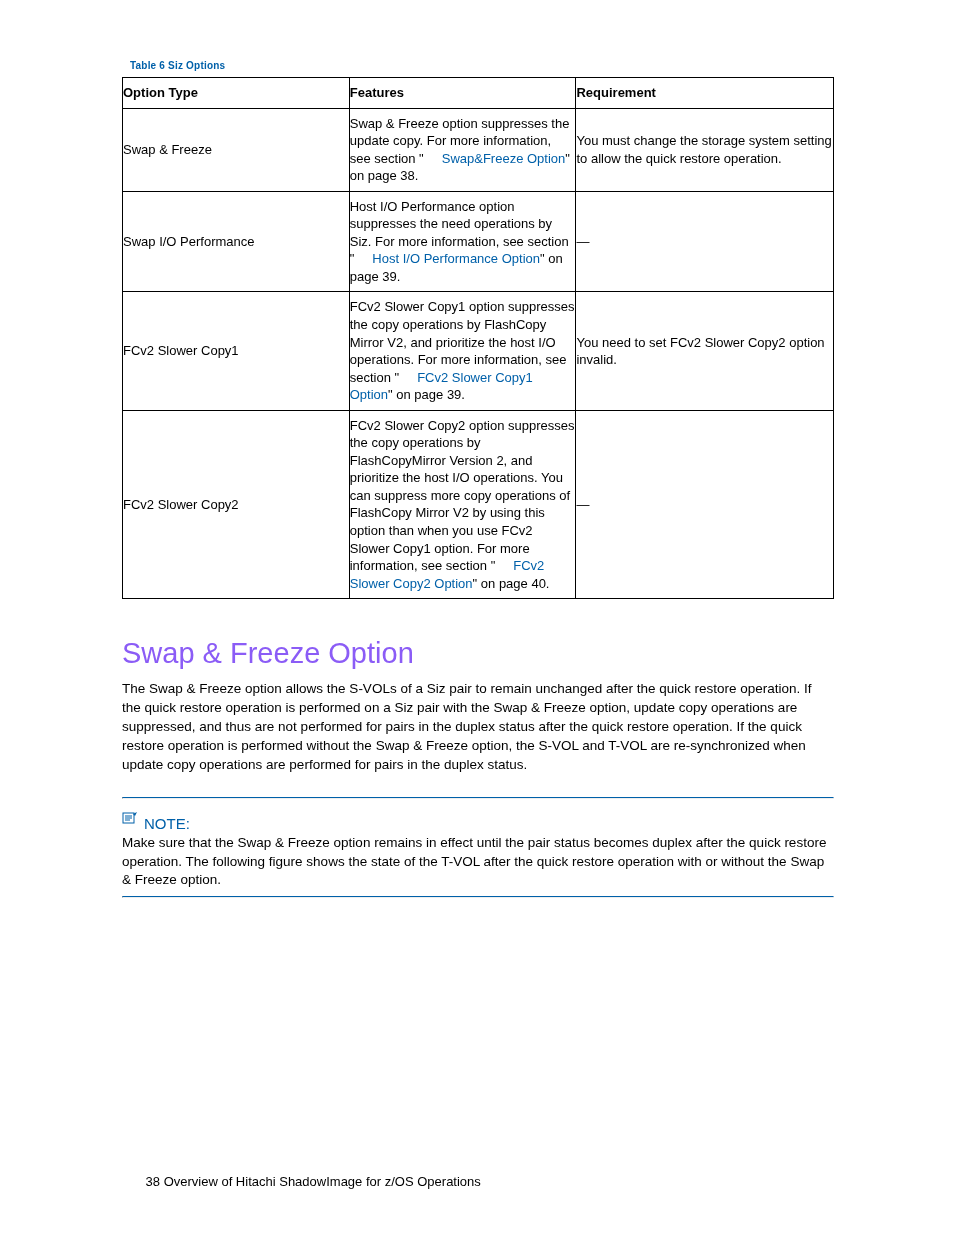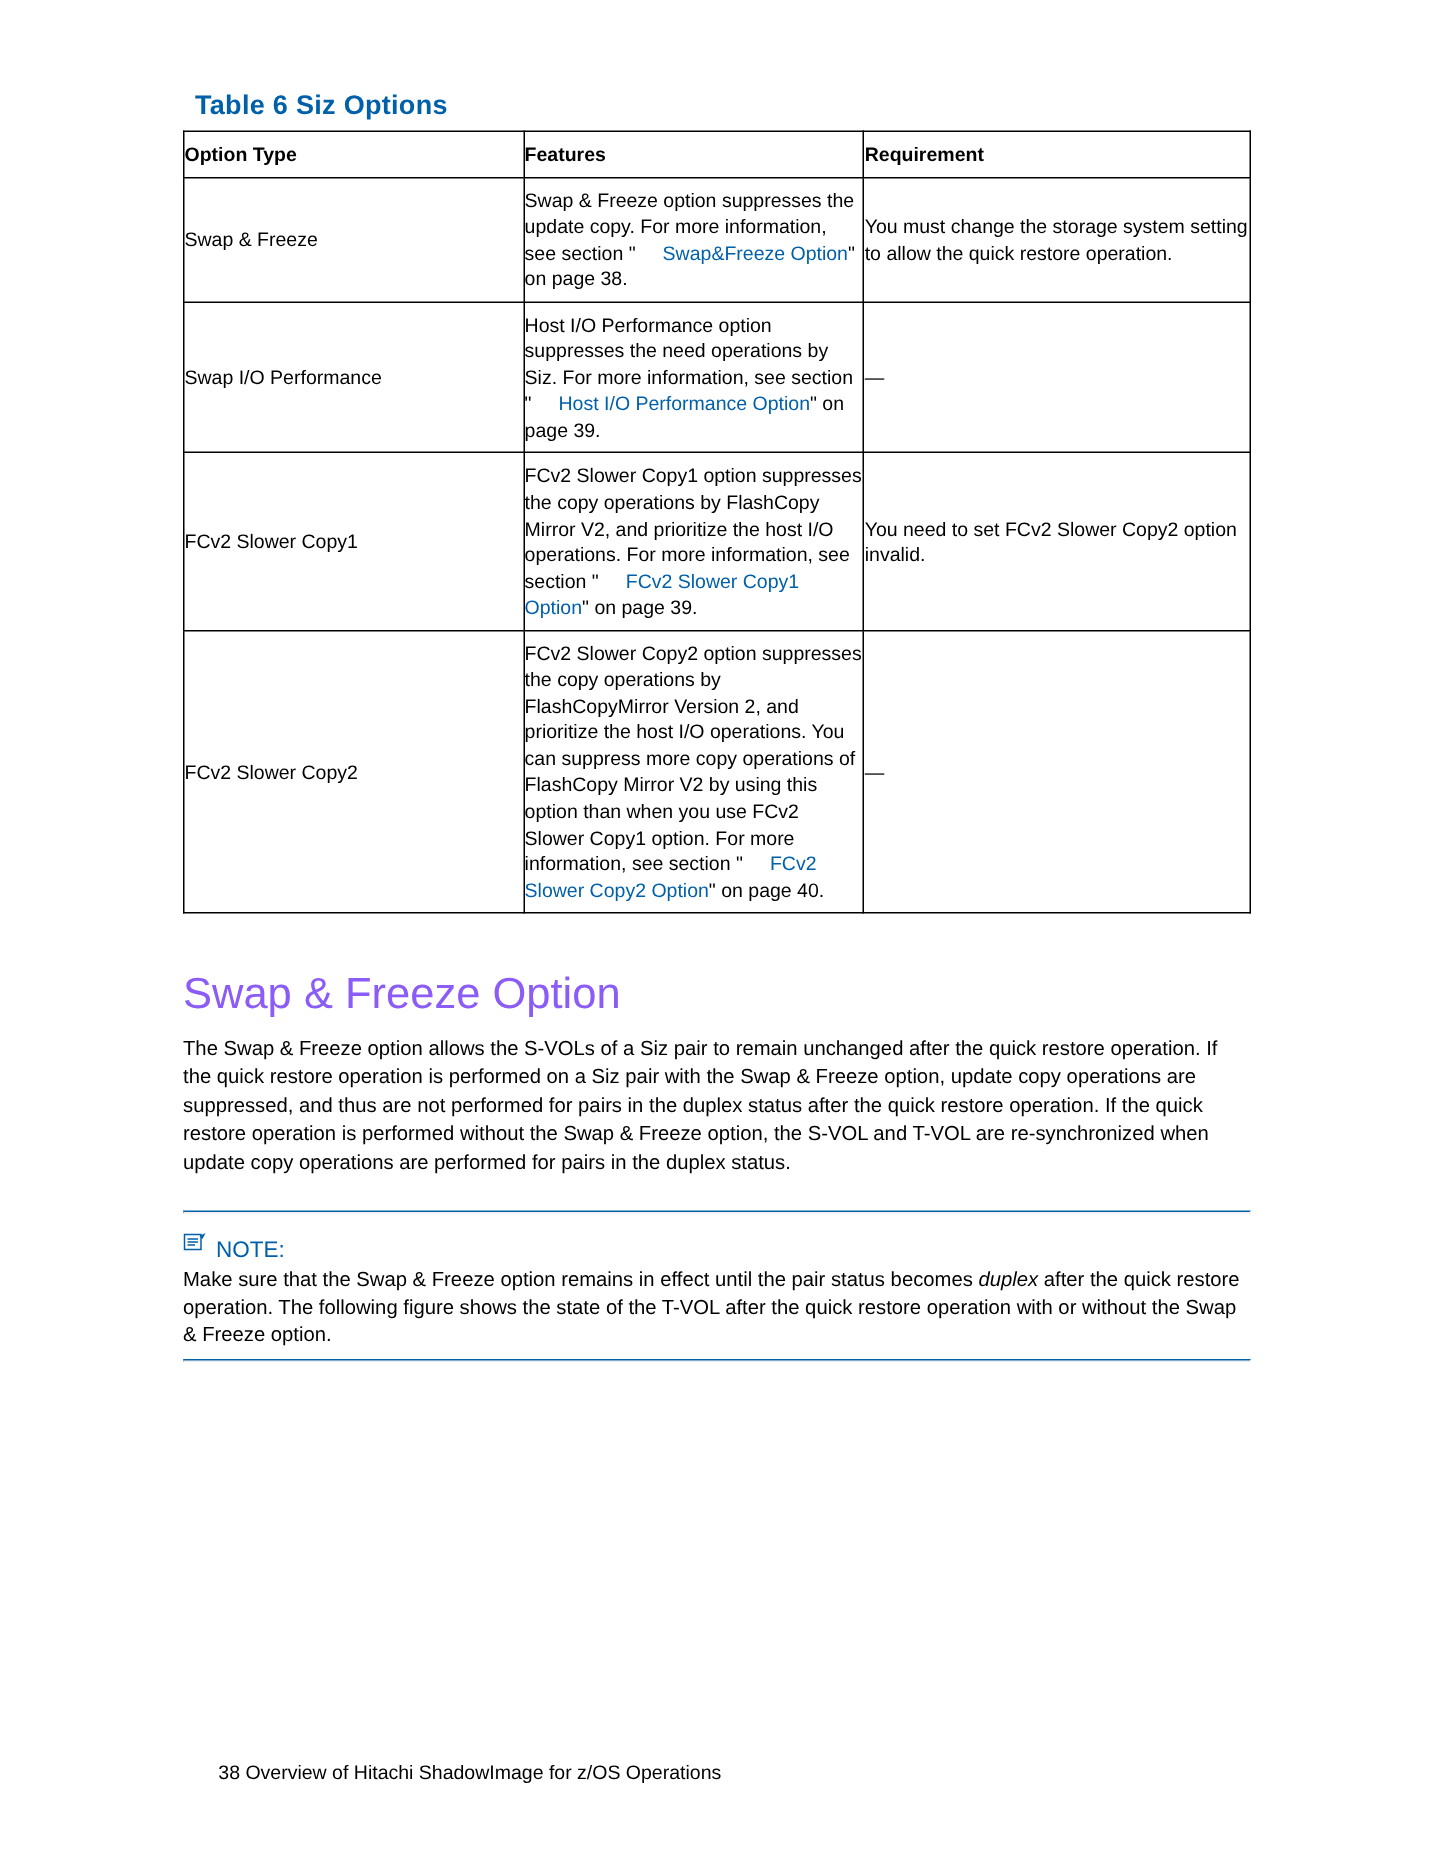--- a/index.html
+++ b/index.html
@@ -13,21 +13,21 @@
     position: relative;
     box-sizing: border-box;
   }
   .page {
     padding: 60px 120px 0 122px;
     box-sizing: border-box;
   }
   .table-caption {
     color: #0060a9;
     font-weight: bold;
-    font-size: 18px;
+    font-size: 10px;
     margin: 0 0 6px 8px;
     letter-spacing: .2px;
   }
   table {
     border-collapse: collapse;
     width: 100%;
     table-layout: fixed;
   }
   td, th {
     border: 1px solid #000;
@@ -81,21 +81,21 @@
     color: #0060a9;
     font-size: 15px;
     font-weight: normal;
     margin-top: 10px;
   }
   .note-body {
     font-size: 13.5px;
     line-height: 1.4;
     margin: 0 0 6px 0;
   }
-  .italic { font-style: italic; }
+  .italic { }
   .footer {
     position: absolute;
     left: 122px;
     bottom: 46px;
     font-size: 13px;
     text-align: right;
   }
   .footer .pn { display:inline-block; width: 38px; }
 </style>
 </head>

